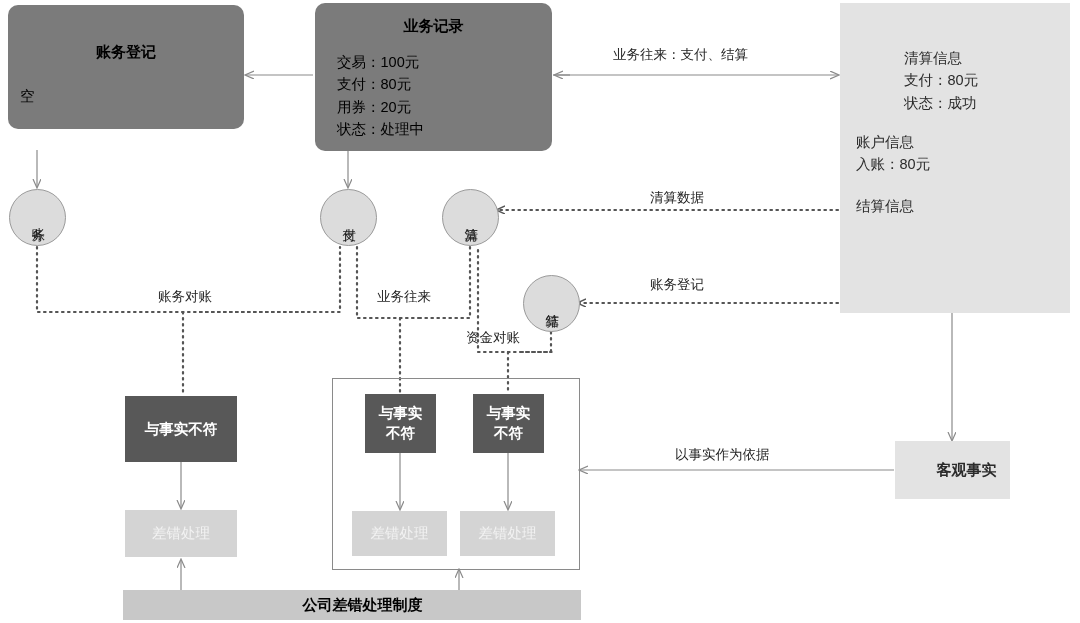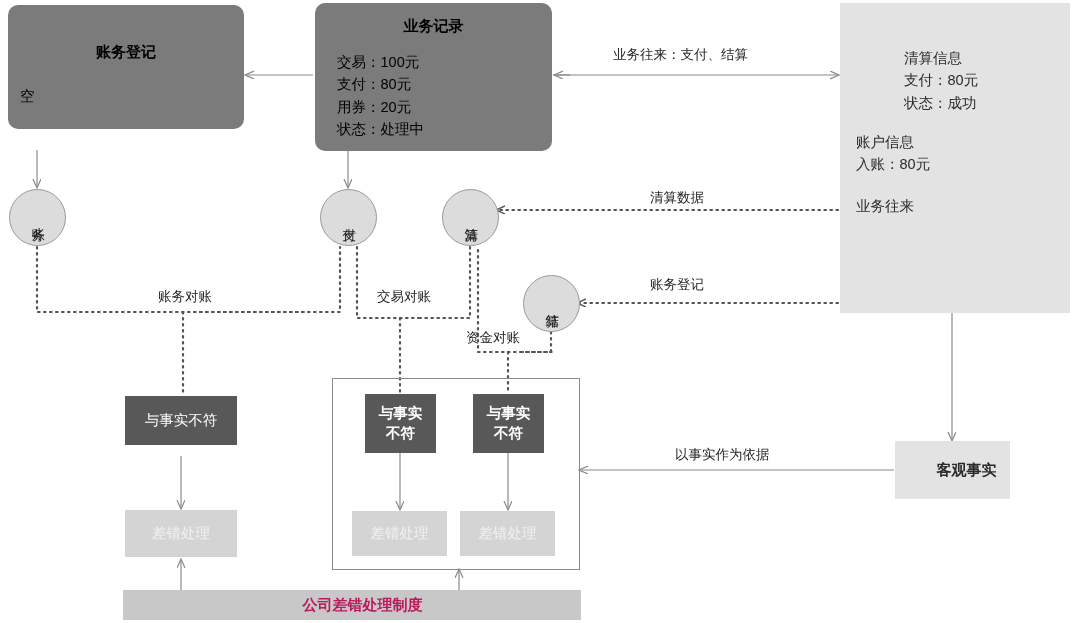--- a/index.html
+++ b/index.html
@@ -37,21 +37,21 @@
   .box-dark2 {
     background: #585858;
     color: #ffffff;
   }
   .box-light {
     background: #e3e3e3;
     color: #2b2b2b;
   }
   .box-mid {
     background: #c8c8c8;
-    color: #be185d;
+    color: #000000;
     padding-left: 21px;
   }
   .box-pale {
     background: #d4d4d4;
     color: #f2f2f2;
   }
   .box-title {
     text-align: center;
     font-weight: bold;
     font-size: 15px;
@@ -179,40 +179,40 @@
     <div style="position:absolute; left:16px; top:44px; font-size:14.5px; line-height:1.55;margin-left:48px;">
       <div>清算信息</div>
       <div class="box-lines">支付：80元
 状态：成功</div>
     </div>
     <div style="position:absolute; left:16px; top:128px; font-size:14.5px; line-height:1.55;">
       <div>账户信息</div>
       <div class="box-lines">入账：80元</div>
     </div>
     <div style="position:absolute; left:16px; top:192px; font-size:14.5px; line-height:1.55;">
-      <div>业务往来</div>
+      <div>结算信息</div>
     </div>
   </div>
 
   <div class="circle" style="left:9px; top:189px; width:57px; height:57px;">
     <span style="writing-mode:vertical-rl; text-orientation:upright; letter-spacing:1px;">账务</span>
   </div>
   <div class="circle" style="left:320px; top:189px; width:57px; height:57px;">
     <span style="writing-mode:vertical-rl; text-orientation:upright; letter-spacing:1px;">支付</span>
   </div>
   <div class="circle" style="left:442px; top:189px; width:57px; height:57px;">
     <span style="writing-mode:vertical-rl; text-orientation:upright; letter-spacing:1px;">清算</span>
   </div>
   <div class="circle" style="left:523px; top:275px; width:57px; height:57px;">
     <span style="writing-mode:vertical-rl; text-orientation:upright; letter-spacing:1px;">结算</span>
   </div>
 
   <div class="group-frame" style="left:332px; top:378px; width:248px; height:192px;"></div>
 
-  <div class="node box-dark2 vcenter" style="left:125px; top:396px; width:112px; height:49px; font-size:14.5px; font-weight:normal;">
+  <div class="node box-dark2 vcenter" style="left:125px; top:396px; width:112px; height:66px; font-size:14.5px; font-weight:bold;">
     <span>与事实不符</span>
   </div>
   <div class="node box-dark2 vcenter" style="left:365px; top:394px; width:71px; height:59px; font-size:14.5px; font-weight:bold; white-space:pre; line-height:1.35;">
     <span>与事实
 不符</span>
   </div>
   <div class="node box-dark2 vcenter" style="left:473px; top:394px; width:71px; height:59px; font-size:14.5px; font-weight:bold; white-space:pre; line-height:1.35;">
     <span>与事实
 不符</span>
   </div>
@@ -232,17 +232,17 @@
   </div>
 
   <div class="node box-light vcenter" style="left:895px; top:441px; width:115px; height:58px; font-size:15px; font-weight:bold;padding-left:28px;">
     <span>客观事实</span>
   </div>
 
   <div class="elabel" style="left:613px; top:46px;">业务往来：支付、结算</div>
   <div class="elabel" style="left:650px; top:189px;">清算数据</div>
   <div class="elabel" style="left:650px; top:276px;">账务登记</div>
   <div class="elabel" style="left:158px; top:288px;">账务对账</div>
-  <div class="elabel" style="left:377px; top:288px;">交易对账</div>
+  <div class="elabel" style="left:377px; top:288px;">业务往来</div>
   <div class="elabel" style="left:466px; top:329px;">资金对账</div>
   <div class="elabel" style="left:675px; top:446px;">以事实作为依据</div>
 
 </div>
 
 </body></html>

